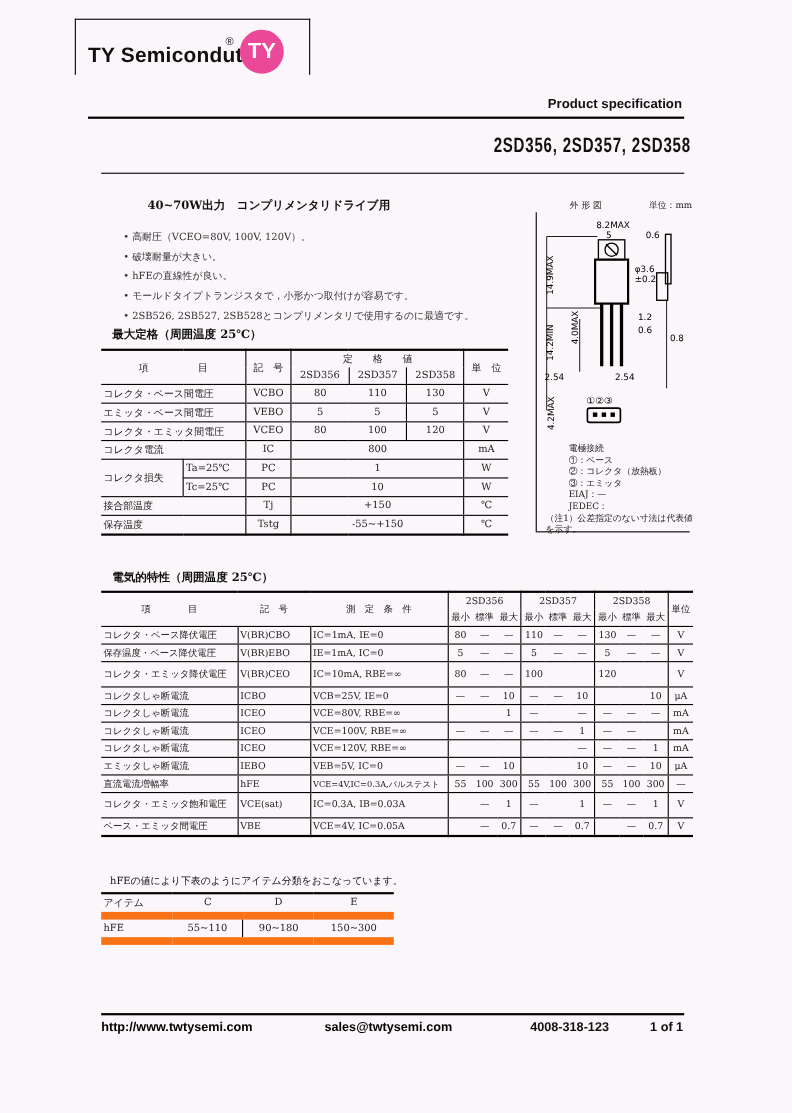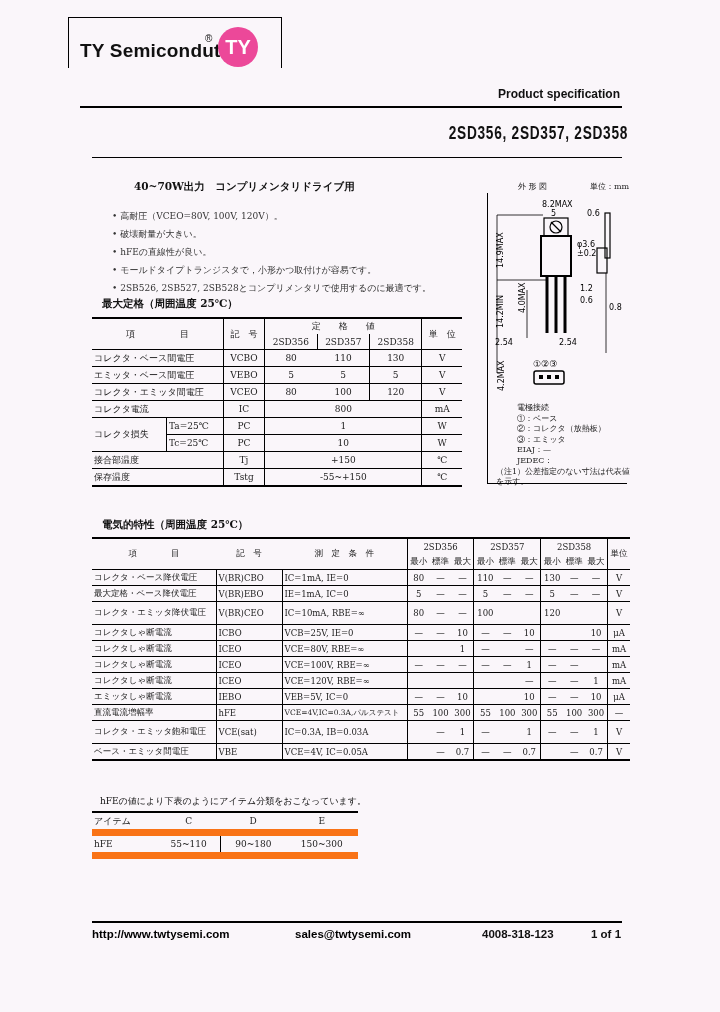--- a/index.html
+++ b/index.html
@@ -204,21 +204,21 @@
         <td class="c">—</td>
         <td class="c vl">110</td>
         <td class="c">—</td>
         <td class="c">—</td>
         <td class="c vl">130</td>
         <td class="c">—</td>
         <td class="c">—</td>
         <td class="c vl">V</td>
       </tr>
   <tr>
-        <td>最大定格・ベース降伏電圧</td>
+        <td>保存温度・ベース降伏電圧</td>
         <td class="vl">V(BR)EBO</td>
         <td class="vl">IE=1mA, IC=0</td>
         <td class="c vl">5</td>
         <td class="c">—</td>
         <td class="c">—</td>
         <td class="c vl">5</td>
         <td class="c">—</td>
         <td class="c">—</td>
         <td class="c vl">5</td>
         <td class="c">—</td>

